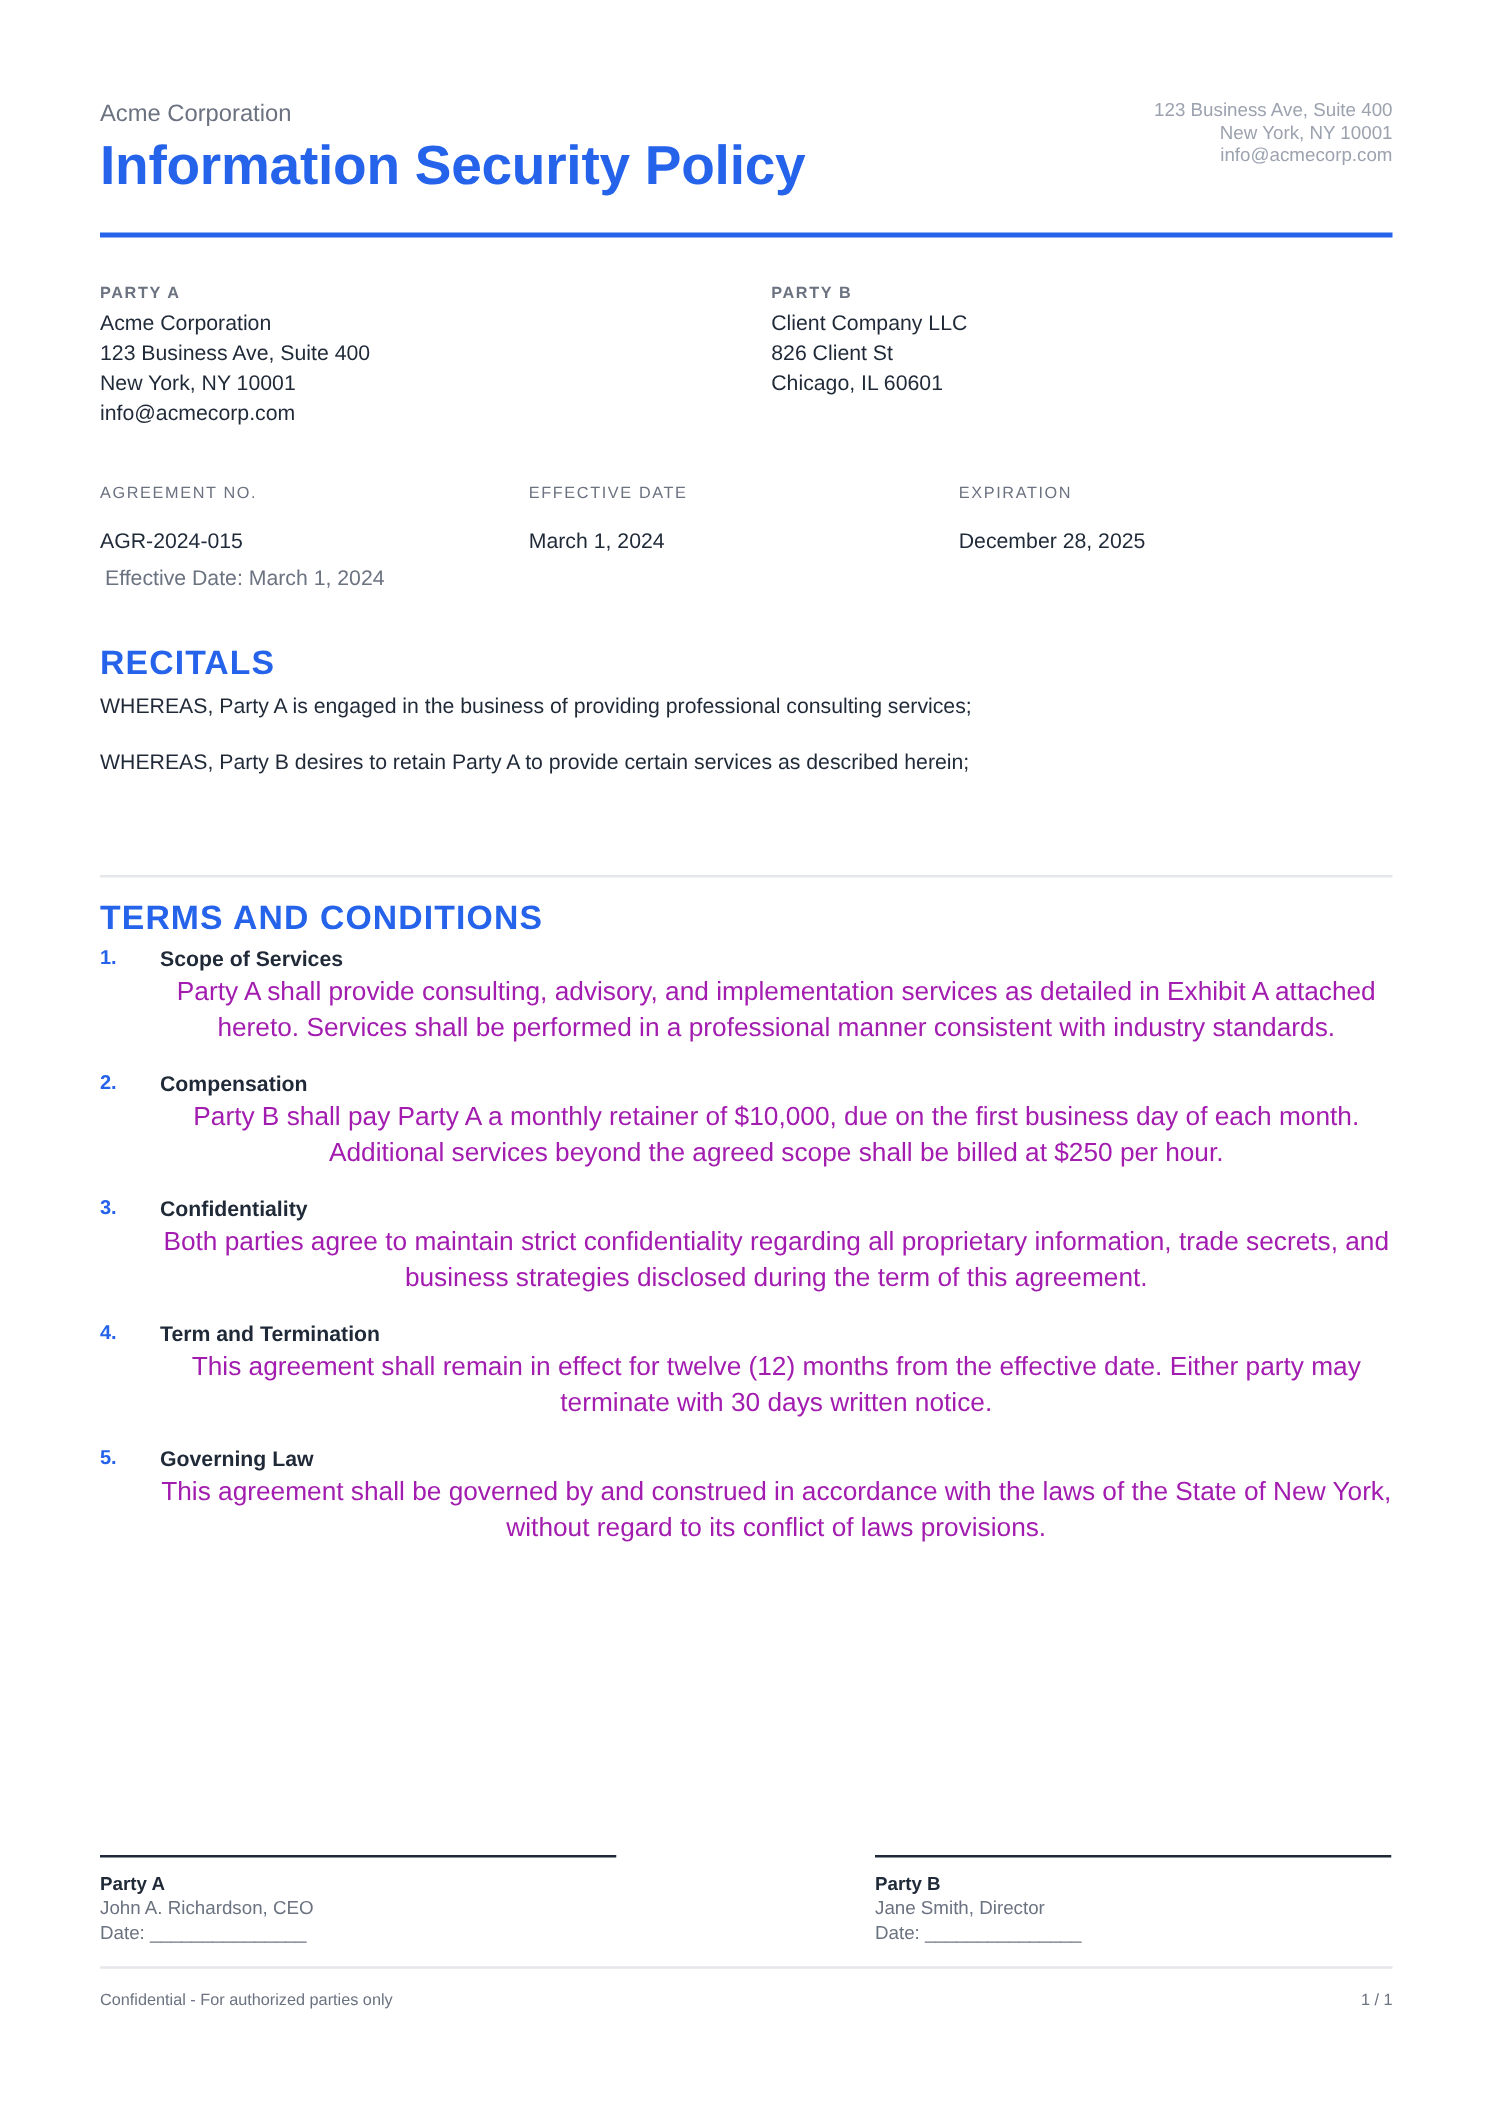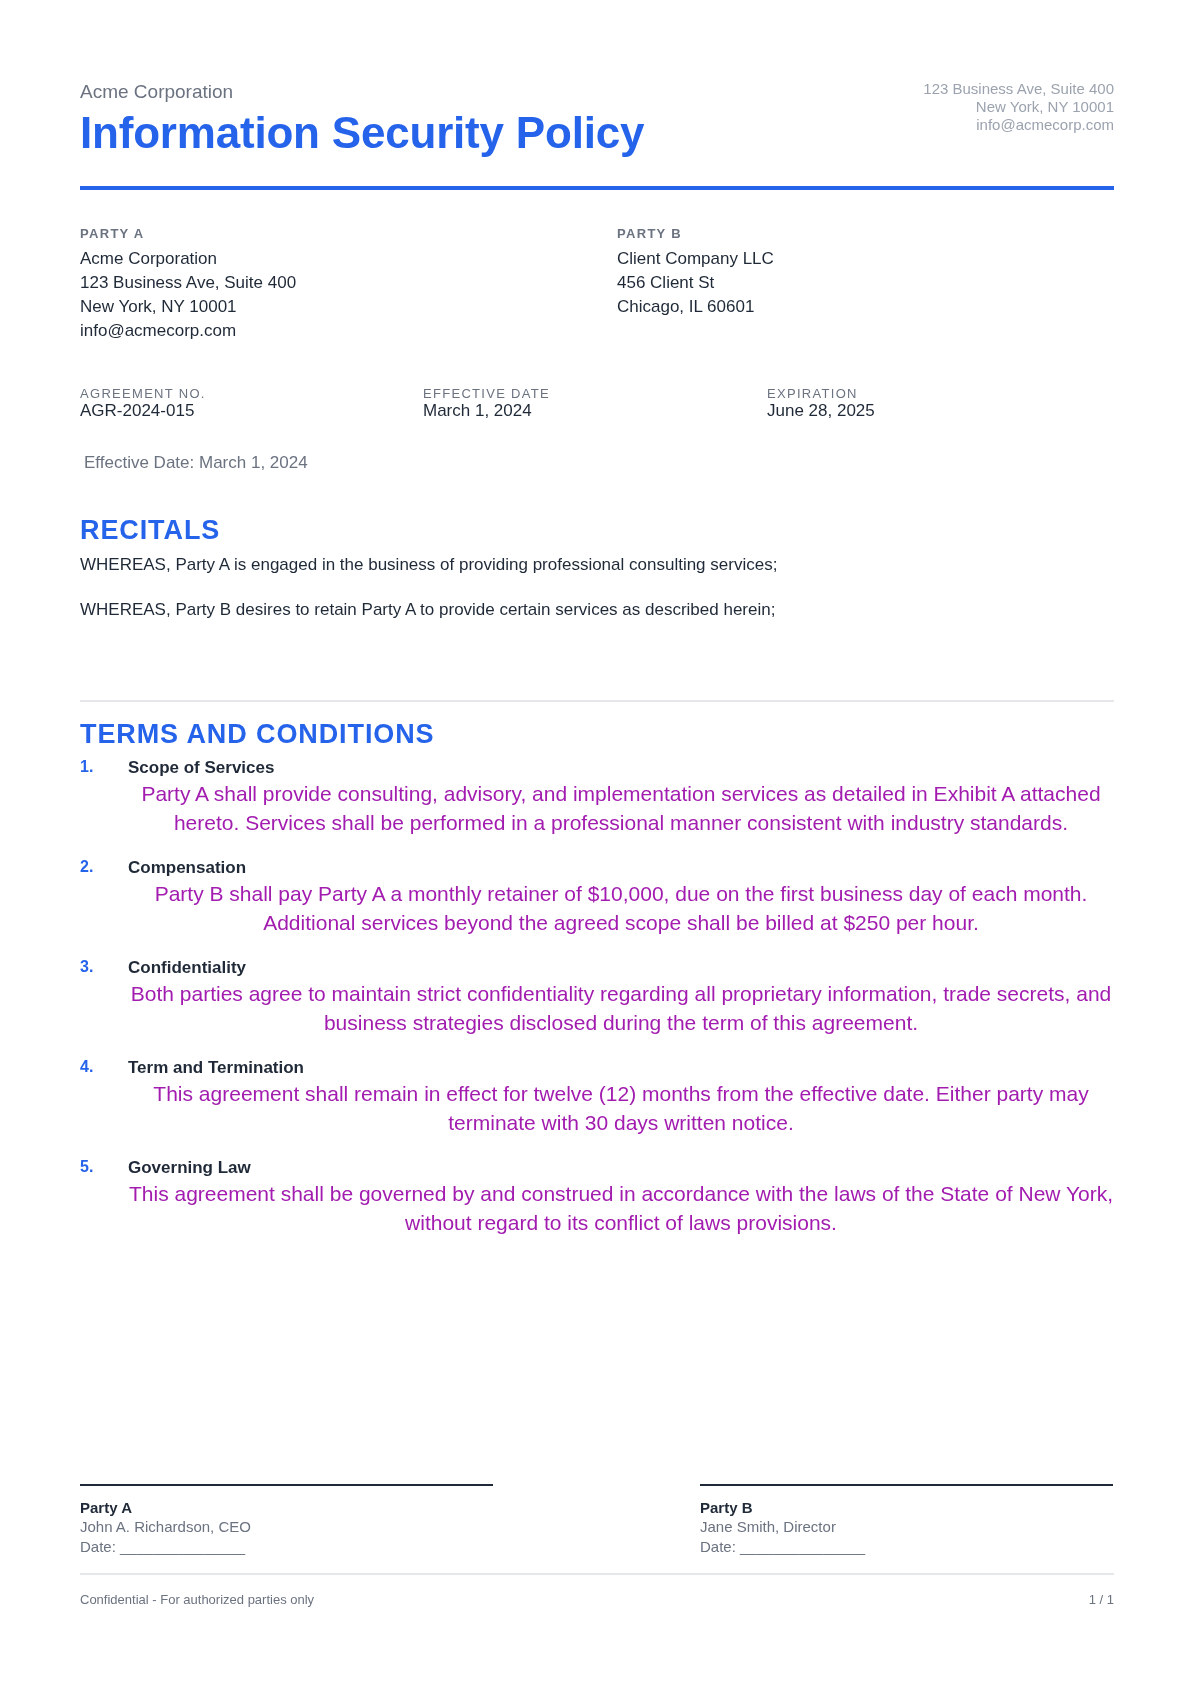--- a/index.html
+++ b/index.html
@@ -16,21 +16,21 @@
 
     .parties { position: absolute; top: 226px; left: 0; width: 1034px; }
     .party { position: absolute; top: 0; }
     .party-a { left: 0; } .party-b { left: 537px; }
     .lbl { font-size: 13px; font-weight: bold; letter-spacing: 1.3px; color: #6b7280; text-transform: uppercase; }
     .plines { margin-top: 6px; font-size: 17px; line-height: 24px; color: #1f2937; }
 
     .meta { position: absolute; top: 386px; left: 0; width: 1034px; }
     .meta-item { position: absolute; top: 0; }
     .meta-lbl { font-size: 13px; letter-spacing: 1.3px; color: #6b7280; text-transform: uppercase; }
-    .meta-val { margin-top: 0; font-size: 17px; color: #1f2937; }
+    .meta-val { margin-top: 22px; font-size: 17px; color: #1f2937; }
 
     .eff-note { position: absolute; top: 453px; left: 4px; font-size: 17px; color: #6b7280; }
 
     .sec-title { position: absolute; left: 0; font-size: 27px; font-weight: bold; color: #2563eb; letter-spacing: 0.9px; margin: 0; }
     .recital { position: absolute; left: 0; font-size: 17px; color: #1f2937; }
 
     .divider { position: absolute; left: 0; width: 1034px; height: 2px; background: #e5e7eb; }
 
     .terms { position: absolute; top: 757px; left: 0; width: 1034px; }
     .term { position: relative; margin-bottom: 20px; }
@@ -70,38 +70,38 @@
         <div>Acme Corporation</div>
         <div>123 Business Ave, Suite 400</div>
         <div>New York, NY 10001</div>
         <div>info@acmecorp.com</div>
       </div>
     </div>
     <div class="party party-b">
       <div class="lbl">PARTY B</div>
       <div class="plines">
         <div>Client Company LLC</div>
-        <div>456 Client St</div>
+        <div>826 Client St</div>
         <div>Chicago, IL 60601</div>
       </div>
     </div>
   </div>
 
   <div class="meta">
     <div class="meta-item" style="left:0">
       <div class="meta-lbl">AGREEMENT NO.</div>
       <div class="meta-val">AGR-2024-015</div>
     </div>
     <div class="meta-item" style="left:343px">
       <div class="meta-lbl">EFFECTIVE DATE</div>
       <div class="meta-val">March 1, 2024</div>
     </div>
     <div class="meta-item" style="left:687px">
       <div class="meta-lbl">EXPIRATION</div>
-      <div class="meta-val">June 28, 2025</div>
+      <div class="meta-val">December 28, 2025</div>
     </div>
   </div>
 
   <div class="eff-note">Effective Date: March 1, 2024</div>
 
   <h2 class="sec-title" style="top:515px">RECITALS</h2>
   <div class="recital" style="top:600px">WHEREAS, Party B desires to retain Party A to provide certain services as described herein;</div>
   <div class="recital" style="top:555px">WHEREAS, Party A is engaged in the business of providing professional consulting services;</div>
 
   <div class="divider" style="top:700px"></div>

